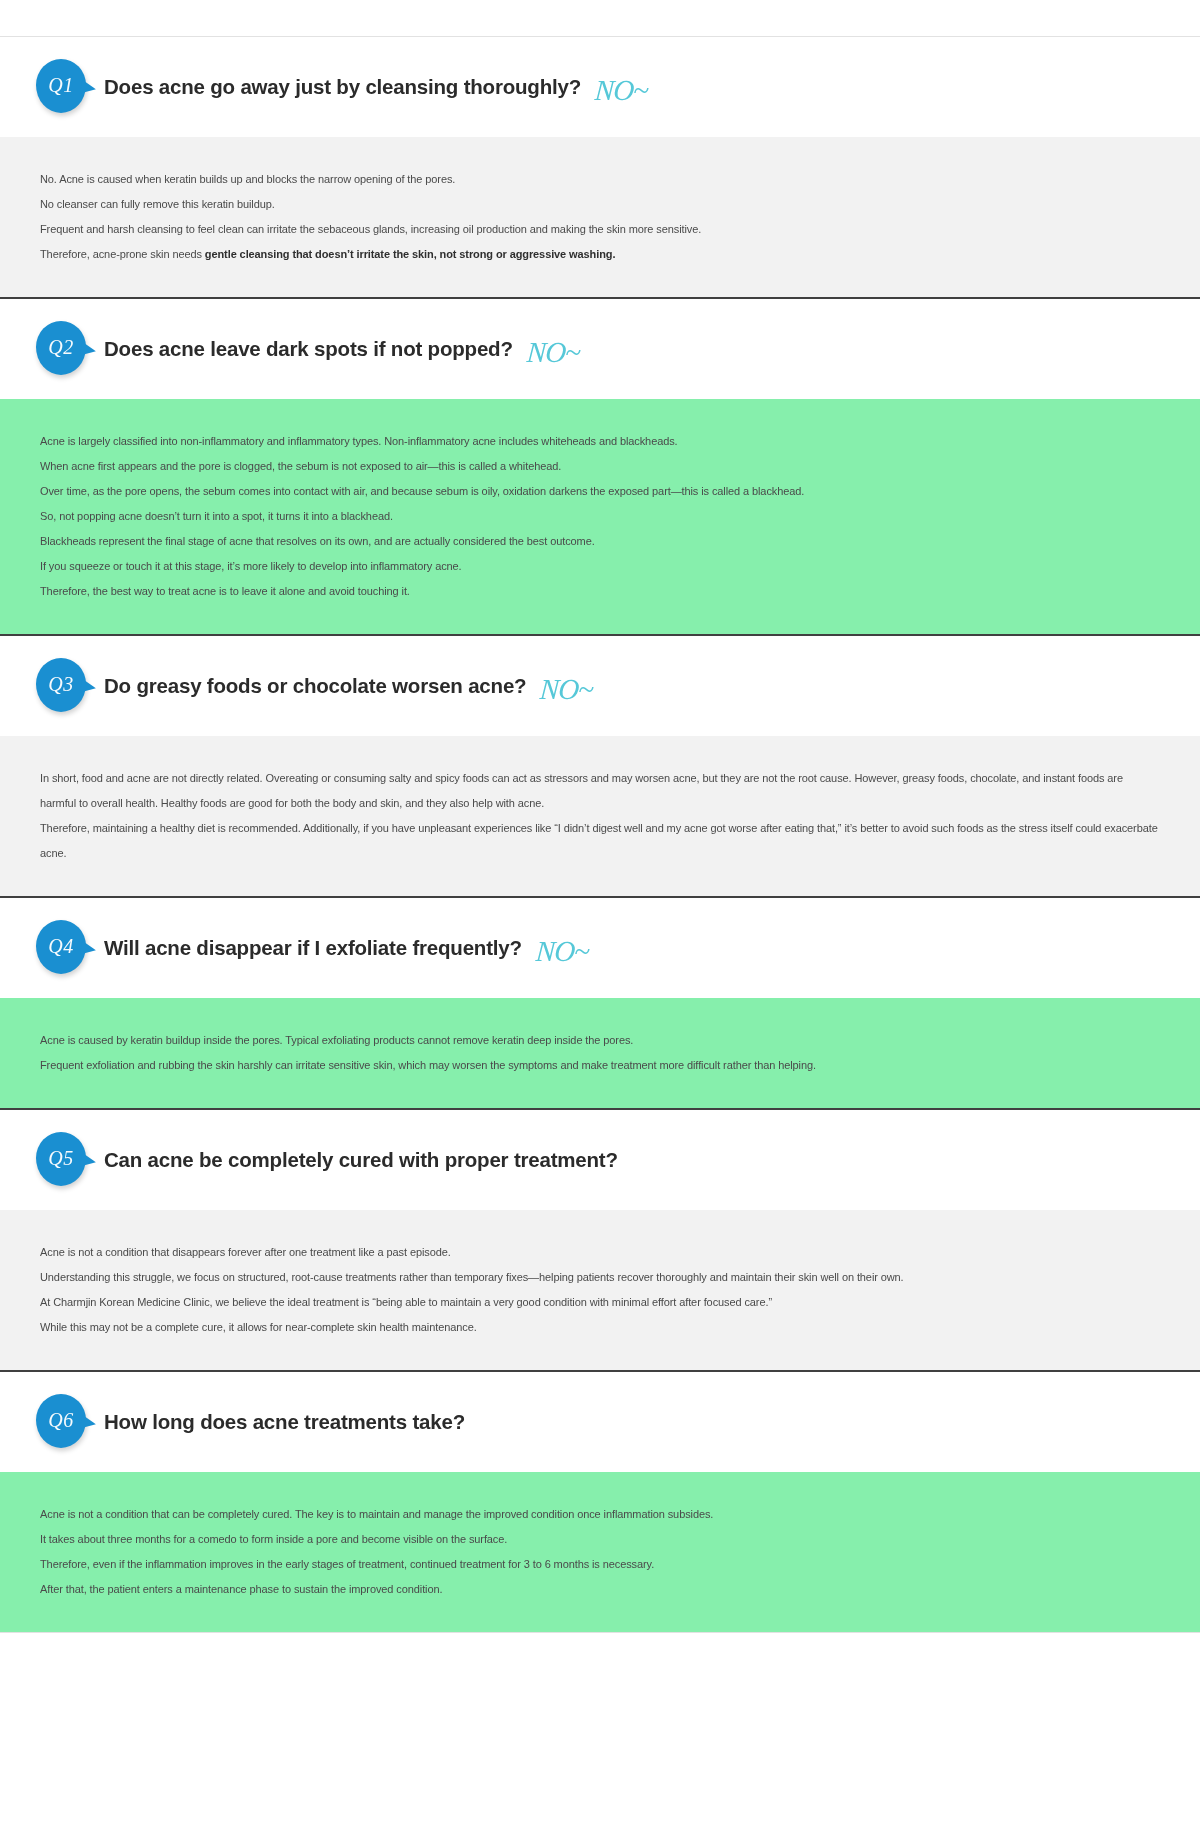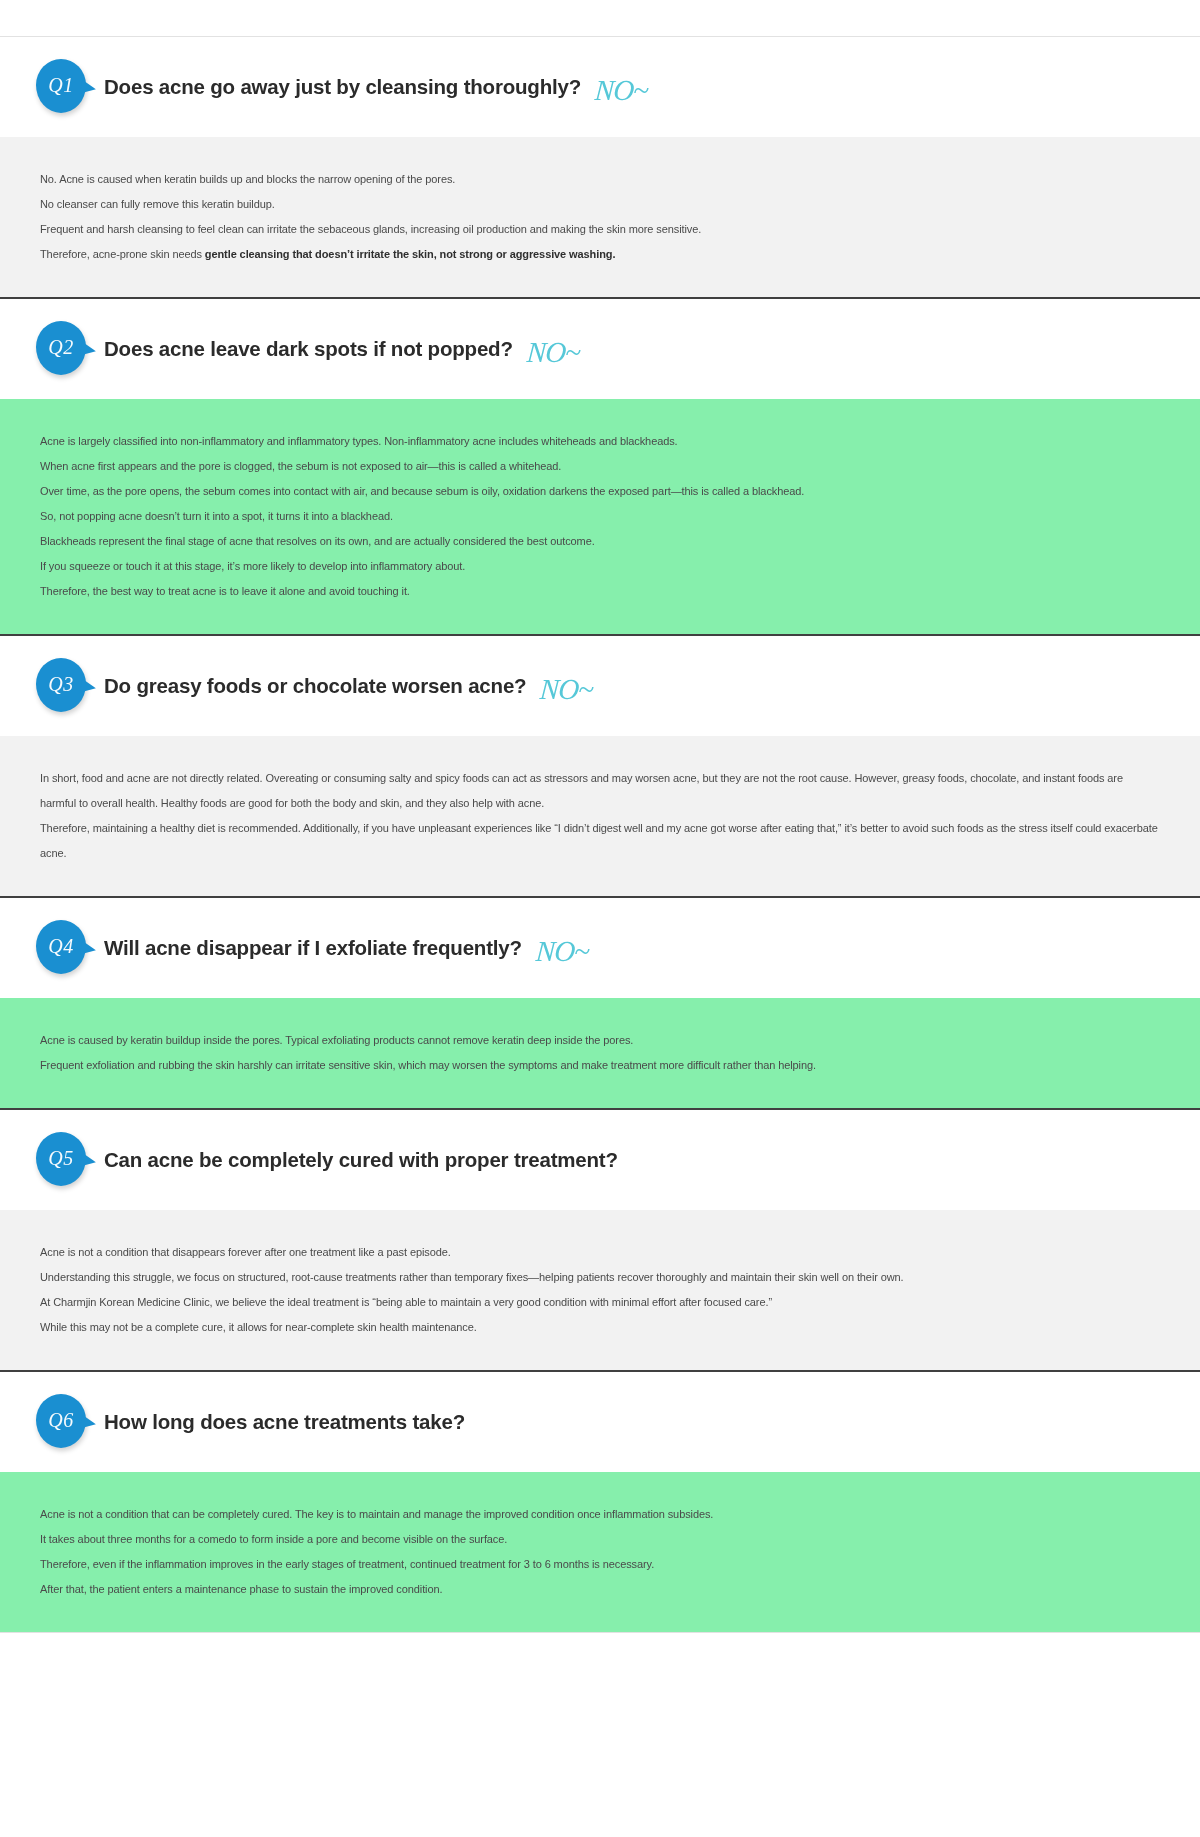--- a/index.html
+++ b/index.html
@@ -158,21 +158,21 @@
           </div>
           <span class="q-text">Does acne leave dark spots if not popped?</span>
           <span class="q-no">NO~</span>
         </div>
         <div class="a-block blue">
           <p class="a-line">Acne is largely classified into non-inflammatory and inflammatory types. Non-inflammatory acne includes whiteheads and blackheads.</p>
           <p class="a-line">When acne first appears and the pore is clogged, the sebum is not exposed to air—this is called a whitehead.</p>
           <p class="a-line">Over time, as the pore opens, the sebum comes into contact with air, and because sebum is oily, oxidation darkens the exposed part—this is called a blackhead.</p>
           <p class="a-line">So, not popping acne doesn’t turn it into a spot, it turns it into a blackhead.</p>
           <p class="a-line"> Blackheads represent the final stage of acne that resolves on its own, and are actually considered the best outcome.</p>
-          <p class="a-line"> If you squeeze or touch it at this stage, it’s more likely to develop into inflammatory about.</p>
+          <p class="a-line"> If you squeeze or touch it at this stage, it’s more likely to develop into inflammatory acne.</p>
           <p class="a-line"> Therefore, the best way to treat acne is to leave it alone and avoid touching it.</p>
         </div>
       </div>
       <div class="faq-item">
         <div class="q-header">
           <div class="q-badge-wrap">
             <div class="q-badge">
               <span class="q-badge-label">Q3</span>
               <div class="q-badge-tail"></div>
             </div>

